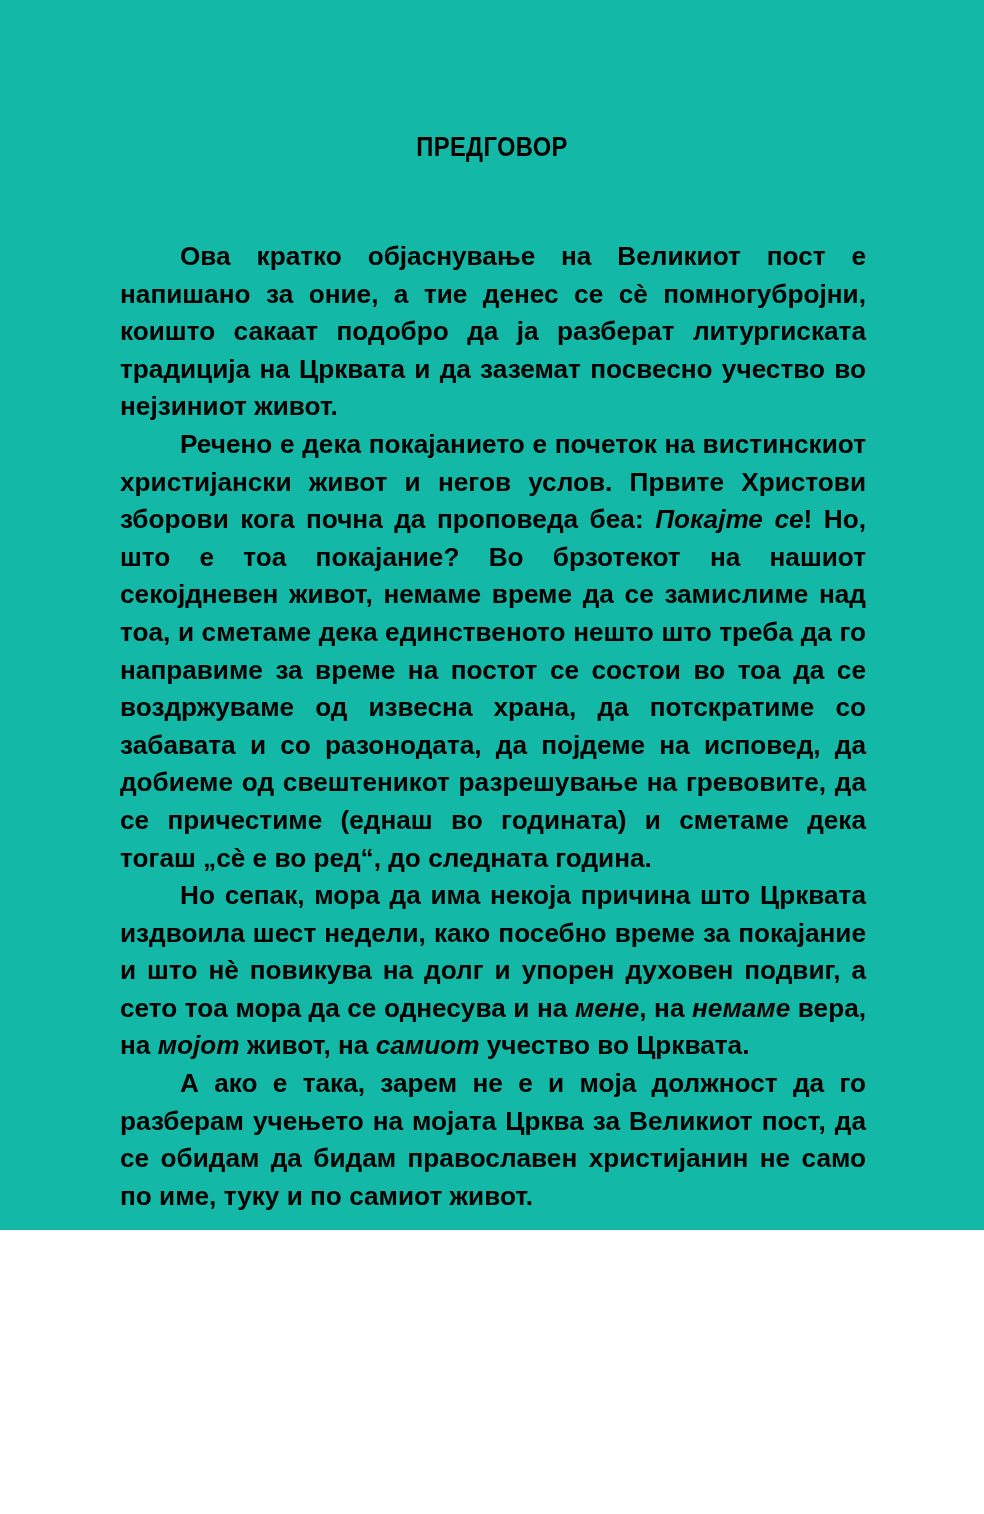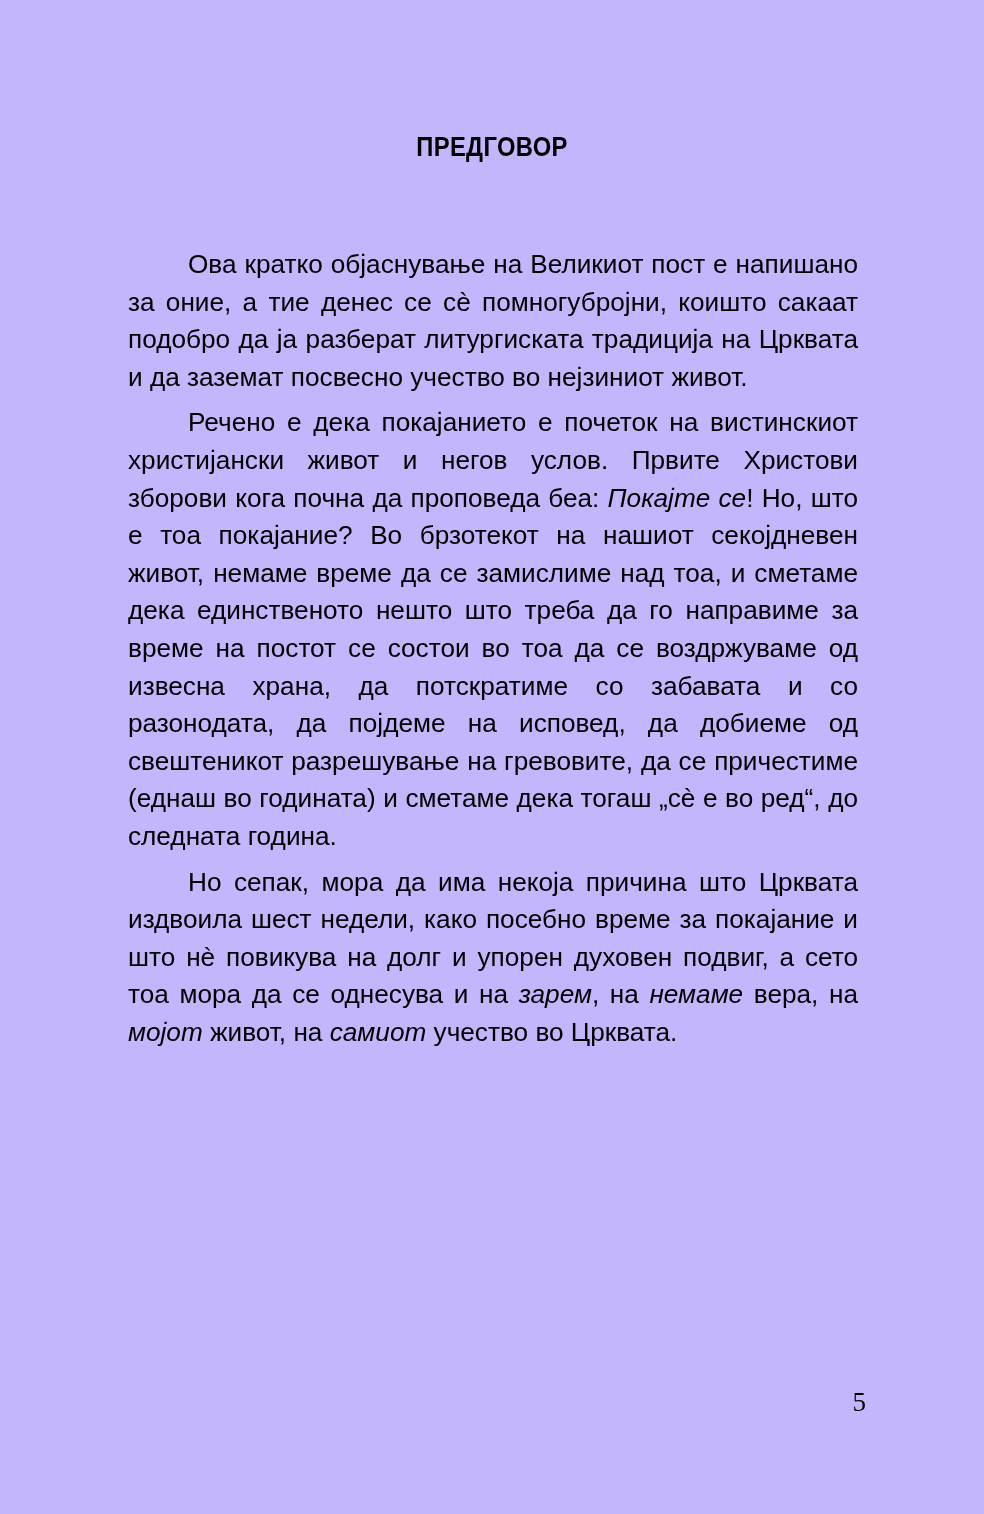--- a/index.html
+++ b/index.html
@@ -3,22 +3,22 @@
 <meta charset="utf-8">
 <style>
   html, body {
     margin: 0;
     padding: 0;
     background: #ffffff;
   }
   .page {
     position: relative;
     width: 984px;
-    height: 1514px;
-    background: #c4b5fd;
+    height: 1230px;
+    background: #14b8a6;
     overflow: hidden;
     font-family: "Liberation Sans", "DejaVu Sans", sans-serif;
     color: #000000;
     box-sizing: border-box;
   }
 
   .chapter-title {
     position: absolute;
     left: 0;
     top: 130px;
@@ -33,29 +33,30 @@
   }
 
   .body-block {
     position: absolute;
     left: 120px;
     top: 238px;
     width: 746px;
   }
 
   p.para {
-    margin: 8px;
+    margin: 0;
     padding: 0;
     text-align: justify;
     text-justify: inter-word;
     text-indent: 60px;
     font-size: 26.2px;
     line-height: 37.6px;
     word-spacing: 0px;
     hyphens: none;
+    font-weight: bold;
     -webkit-hyphens: none;
   }
 
   
   p.para > i {
     font-style: italic;
   }
 
   .page-number {
     position: absolute;
@@ -72,18 +73,19 @@
 </head>
 <body>
 
 <div class="page">
 
   <div class="chapter-title">ПРЕДГОВОР</div>
 
   <div class="body-block" id="body-block">
     <p class="para">Ова кратко објаснување на Великиот пост е напишано за оние, а тие денес се сè помногубројни, коишто сакаат подобро да ја разберат литургиската традиција на Црквата и да заземат посвесно учество во нејзиниот живот.</p>
     <p class="para">Речено е дека покајанието е почеток на вистинскиот христијански живот и негов услов. Првите Христови зборови кога почна да проповеда беа: <i>Покајте се</i>! Но, што е тоа покајание? Во брзотекот на нашиот секојдневен живот, немаме време да се замислиме над тоа, и сметаме дека единственото нешто што треба да го направиме за време на постот се состои во тоа да се воздржуваме од извесна храна, да потскратиме со забавата и со разонодата, да појдеме на исповед, да добиеме од свештеникот разрешување на гревовите, да се причестиме (еднаш во годината) и сметаме дека тогаш „сè е во ред“, до следната година.</p>
-    <p class="para">Но сепак, мора да има некоја причина што Црквата издвоила шест недели, како посебно време за покајание и што нè повикува на долг и упорен духовен подвиг, а сето тоа мора да се однесува и на <i>зарем</i>, на <i>немаме</i> вера, на <i>мојот</i> живот, на <i>самиот</i> учество во Црквата.</p>
+    <p class="para">Но сепак, мора да има некоја причина што Црквата издвоила шест недели, како посебно време за покајание и што нè повикува на долг и упорен духовен подвиг, а сето тоа мора да се однесува и на <i>мене</i>, на <i>немаме</i> вера, на <i>мојот</i> живот, на <i>самиот</i> учество во Црквата.</p>
+    <p class="para">А ако е така, зарем не е и моја должност да го разберам учењето на мојата Црква за Великиот пост, да се обидам да бидам православен христијанин не само по име, туку и по самиот живот.</p>
   </div>
 
   <div class="page-number">5</div>
 
 </div>
 
 </body></html>

